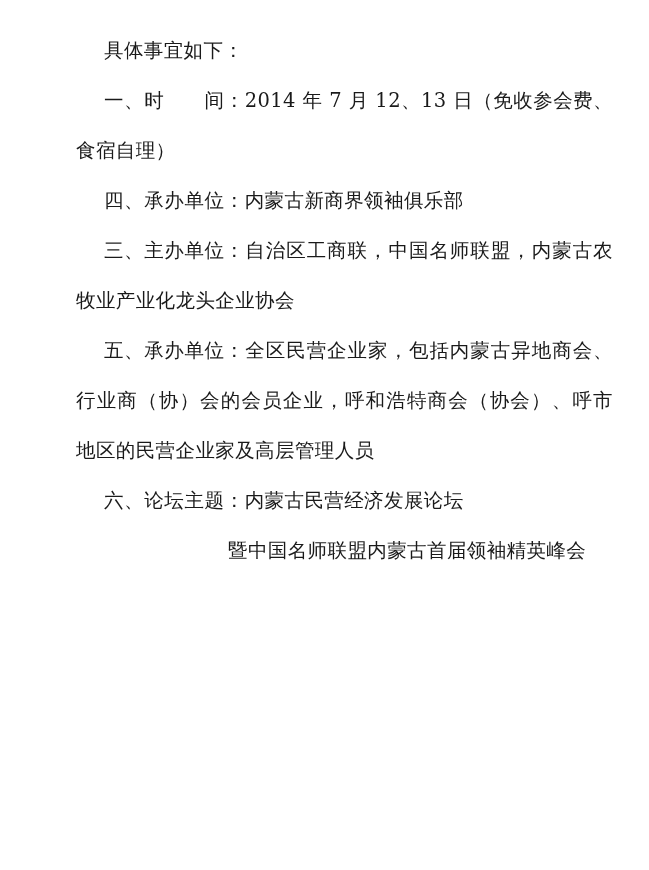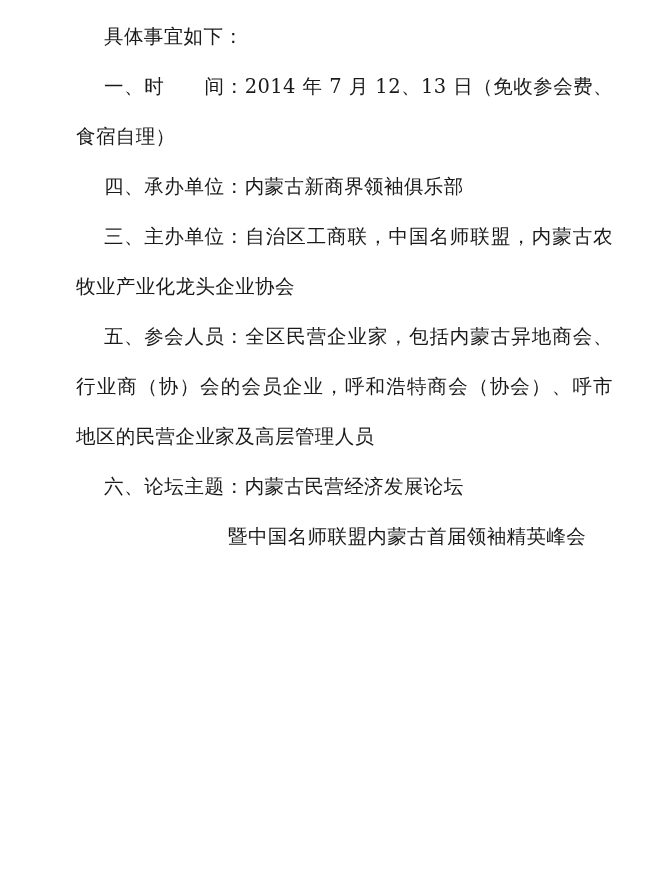--- a/index.html
+++ b/index.html
@@ -12,21 +12,21 @@
     height: 870px;
     font-family: "DejaVu Serif", "Liberation Serif", serif;
     color: #1a1a1a;
     overflow: hidden;
   }
   .page {
     position: relative;
     width: 649px;
     height: 870px;
     box-sizing: border-box;
-    padding: 12px 36px 10px 76px;
+    padding: 26px 36px 10px 76px;
   }
   .para {
     font-size: 19.5px;
     line-height: 50px;
     letter-spacing: 0.4px;
     text-align: justify;
     margin: 0;
     white-space: pre-wrap;
   }
   .lbl {
@@ -51,20 +51,20 @@
 
   <p class="para"><span class="lead">具体事宜如下：</span></p>
 
   <p class="para"><span class="lead lbl">一、时　　间：</span><span class="run">2014 年 7 月 12、13 日（免收参会费、食宿自理）</span></p>
 
 
   <p class="para"><span class="lead lbl">四、承办单位：</span><span class="run">内蒙古新商界领袖俱乐部</span></p>
 
   <p class="para"><span class="lead lbl">三、主办单位：</span><span class="run">自治区工商联，中国名师联盟，内蒙古农牧业产业化龙头企业协会</span></p>
 
-  <p class="para"><span class="lead lbl">五、参会人员：</span><span class="run">全区民营企业家，包括内蒙古异地商会、行业商（协）会的会员企业，呼和浩特商会（协会）、呼市地区的民营企业家及高层管理人员</span></p>
+  <p class="para"><span class="lead lbl">五、承办单位：</span><span class="run">全区民营企业家，包括内蒙古异地商会、行业商（协）会的会员企业，呼和浩特商会（协会）、呼市地区的民营企业家及高层管理人员</span></p>
 
   <p class="para"><span class="lead lbl">六、论坛主题：</span><span class="run">内蒙古民营经济发展论坛</span></p>
 
   <p class="para"><span class="center-ish">暨中国名师联盟内蒙古首届领袖精英峰会</span></p>
 
 
 </div>
 
 </body></html>

